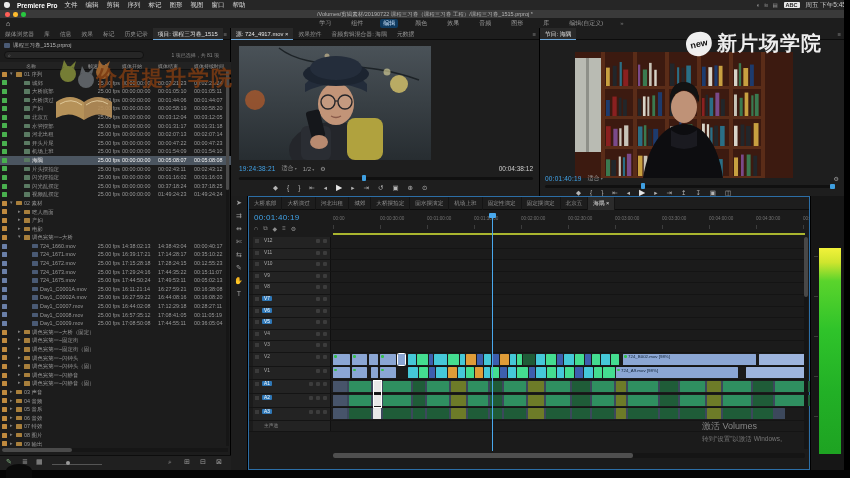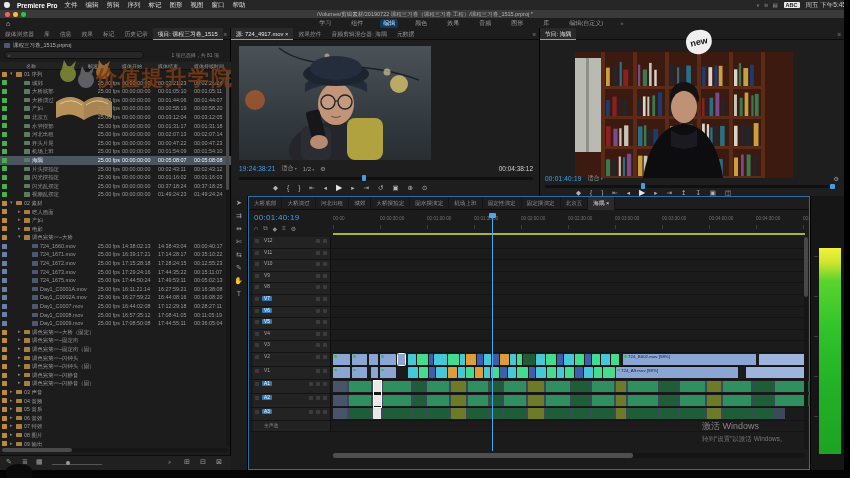--- a/index.html
+++ b/index.html
@@ -1188,19 +1188,20 @@
       <path d="M30,16 L32,8 L36,15 Z" fill="#63686c"></path>
         <path d="M42,16 L44,9 L38,15 Z" fill="#63686c"></path>
       <circle cx="53" cy="14" r="7" fill="#a86a30"></circle>
       <path d="M48,9 L49,2 L53,8 Z" fill="#a86a30"></path>
         <path d="M58,9 L60,3 L54,8 Z" fill="#a86a30"></path>
     </g>
   </svg>
   <div class="abs nw" id="wm-school">价值提升学院</div>
   <div class="abs" id="brand">
     <span id="brand-badge">new</span>
+    <span id="brand-name">新片场学院</span>
   </div>
   <div class="abs" id="win-activate">
-    <div>激活 Windows</div>
+    <div>激活 Volumes</div>
     <div class="l2">转到“设置”以激活 Windows。</div>
   </div>
 
 </div>
 
 </body></html>

